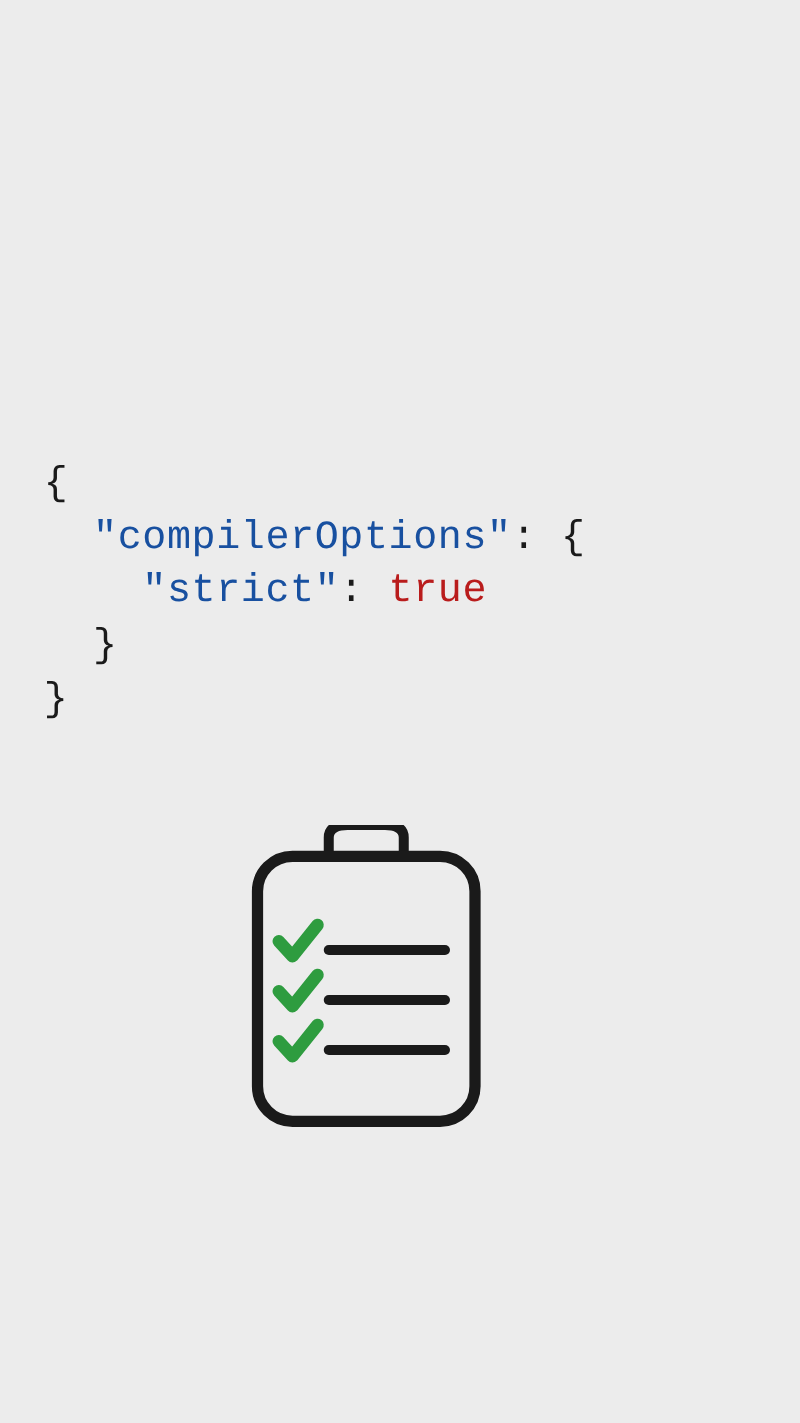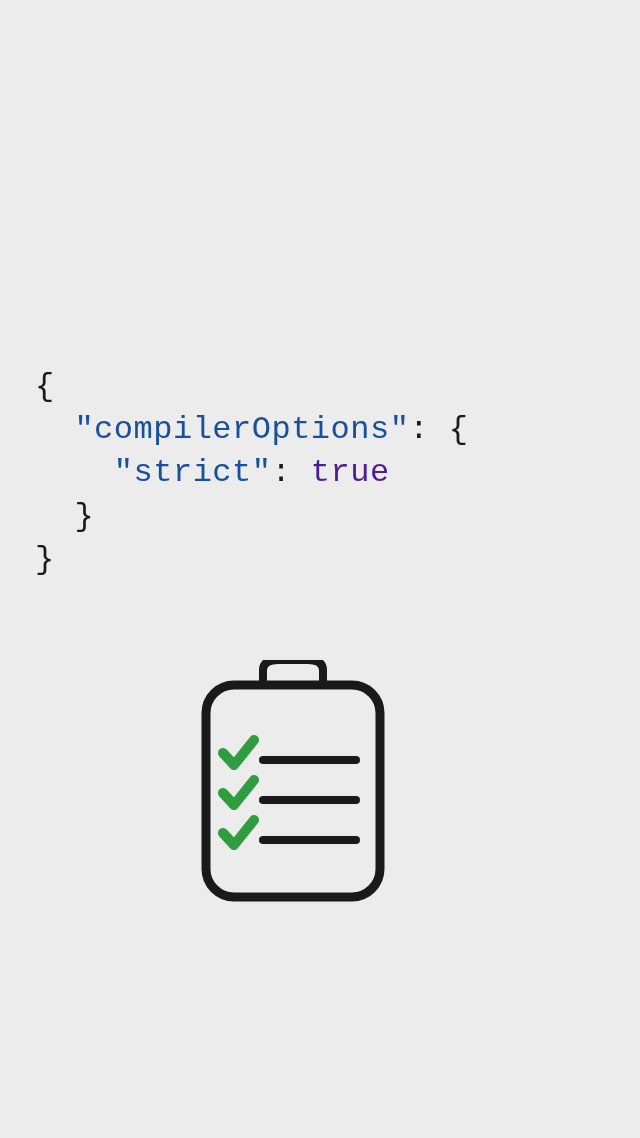--- a/index.html
+++ b/index.html
@@ -26,21 +26,21 @@
     .brace {
       color: #1a1a1a;
     }
     .key {
       color: #1850a0;
     }
     .punct {
       color: #1a1a1a;
     }
     .value {
-      color: #4c1d95;
+      color: #b91c1c;
     }
     .code-line {
       white-space: pre;
     }
     .clipboard-wrap {
       position: absolute;
       top: 660px;
       left: 198px;
       width: 190px;
       height: 245px;

